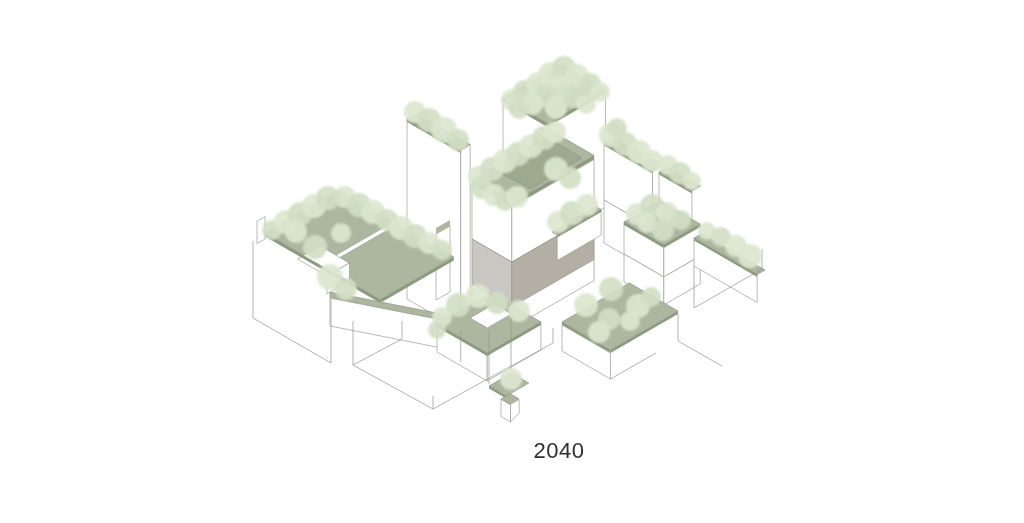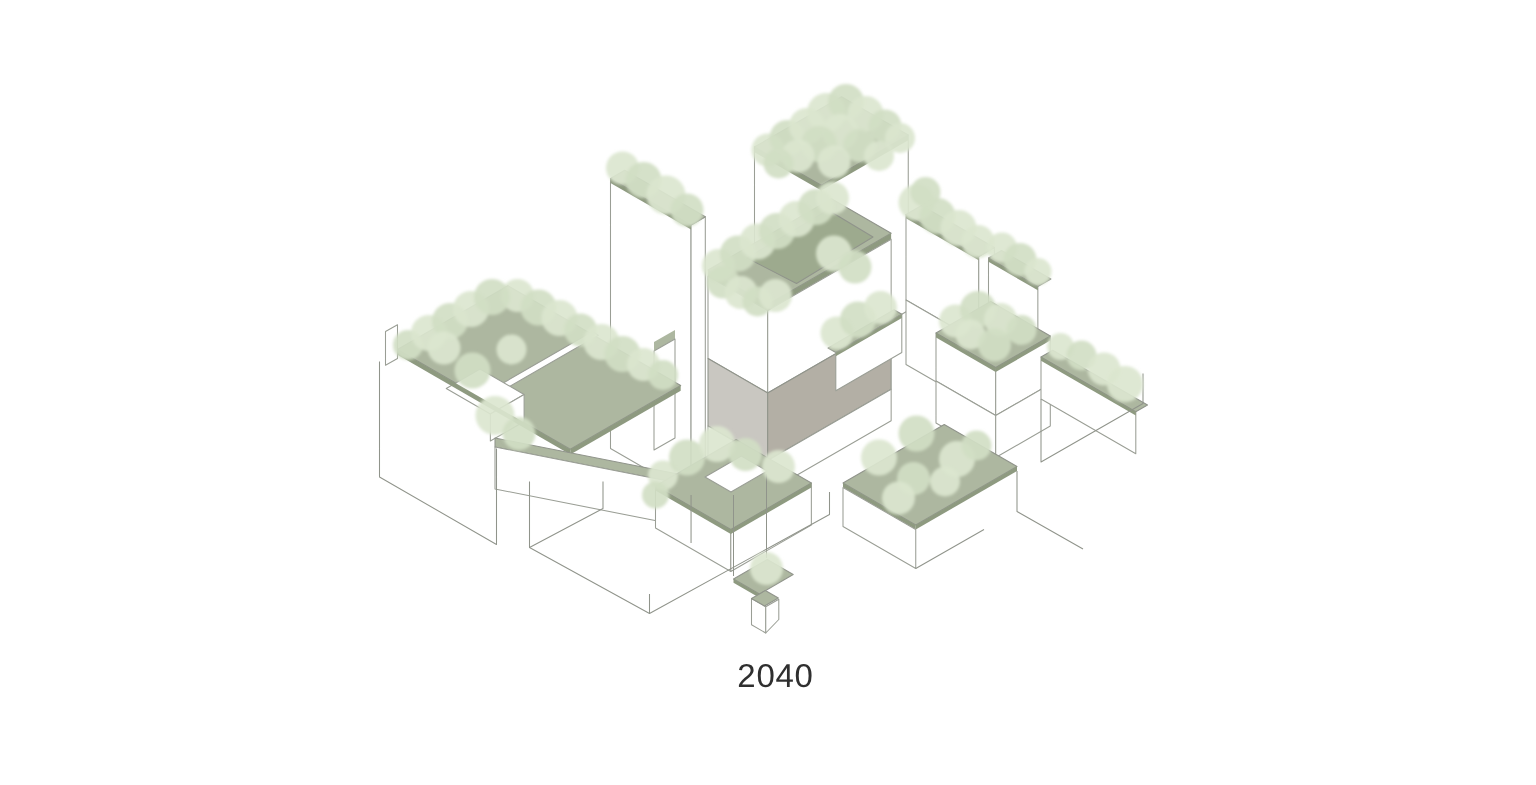--- a/index.html
+++ b/index.html
@@ -205,14 +205,14 @@
         <circle cx="511" cy="379" r="11" fill="#dbe6cf"></circle>
         <circle cx="586" cy="305" r="12" fill="#dbe6cf"></circle>
         <circle cx="611" cy="289" r="12" fill="#d1dec4"></circle>
         <circle cx="638" cy="306" r="12" fill="#dbe6cf"></circle>
         <circle cx="609" cy="319" r="11" fill="#d1dec4"></circle>
         <circle cx="599" cy="332" r="11" fill="#dbe6cf"></circle>
         <circle cx="651" cy="297" r="10" fill="#d1dec4"></circle>
         <circle cx="630" cy="321" r="10" fill="#dbe6cf"></circle>
       </g>
     </svg>
-  <div class="year-label" style="color: rgb(47, 47, 47);">2040</div>
+  <div class="year-label" style="color: rgb(47, 47, 47); margin-left: 42px;">2040</div>
 </div>
 
 </body></html>

